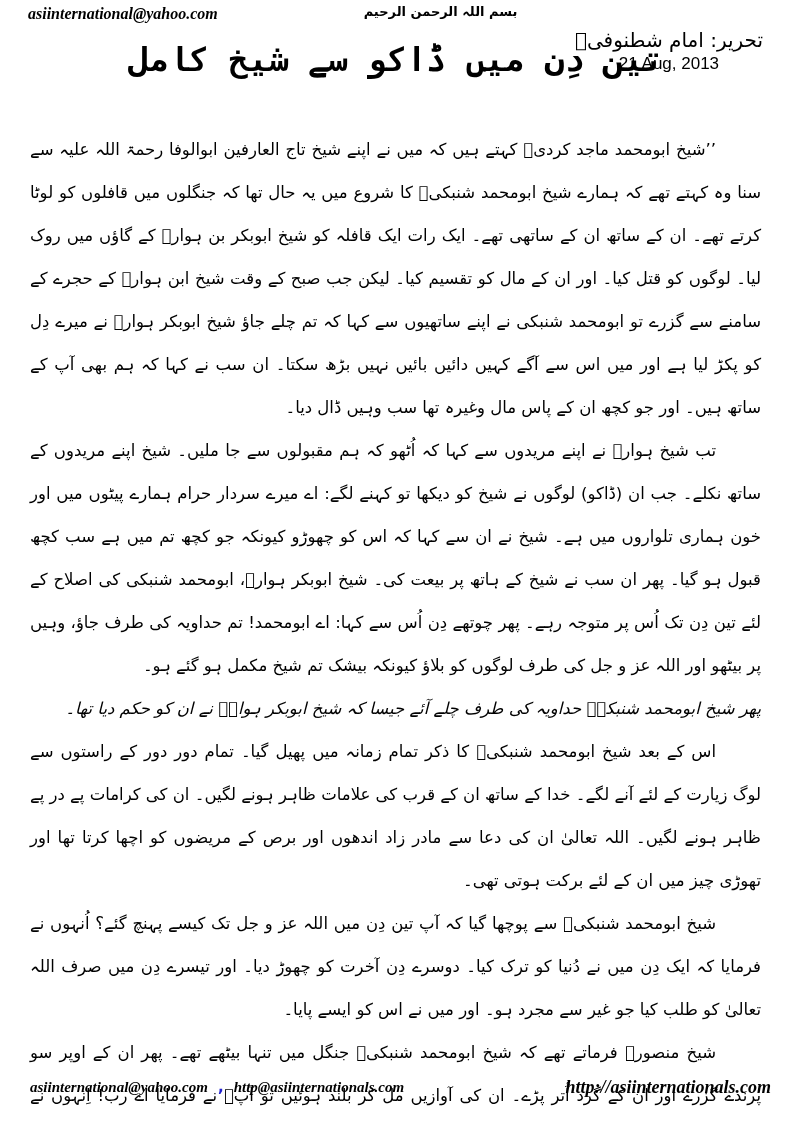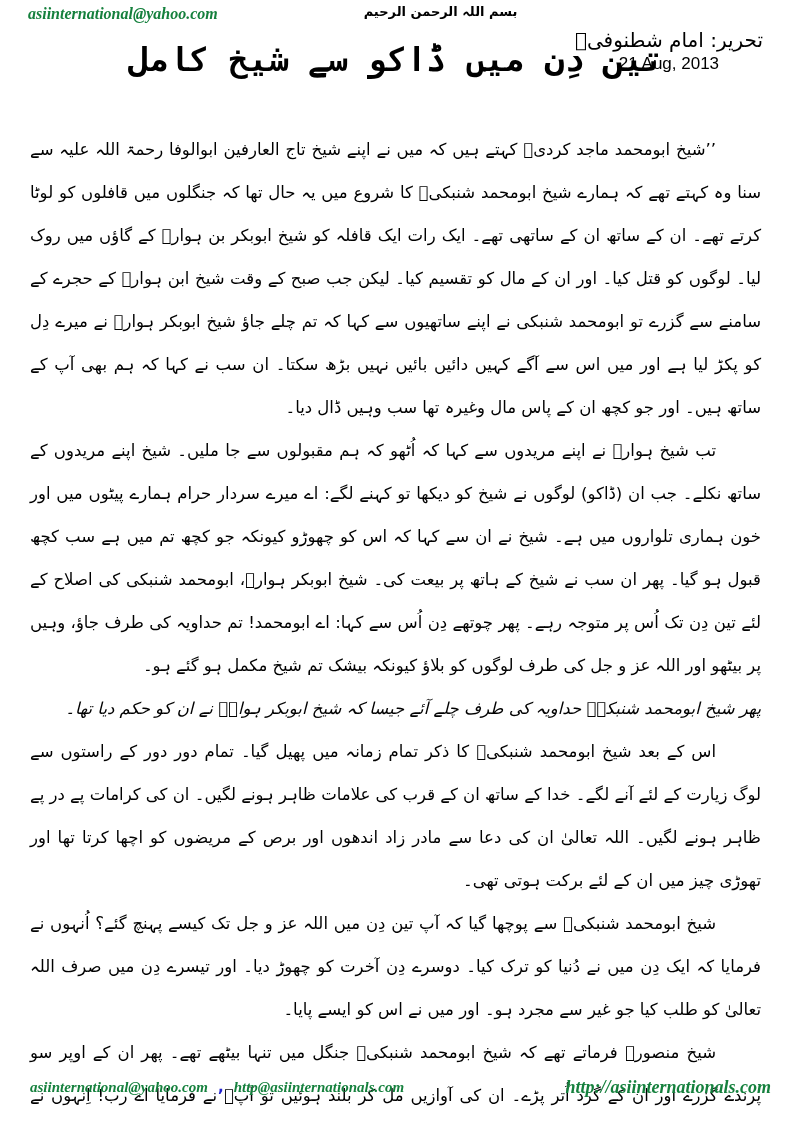--- a/index.html
+++ b/index.html
@@ -5,21 +5,21 @@
   html,body { margin:0; padding:0; background:#ffffff; }
   .page {
     position:relative;
     width:793px; height:1122px;
     background:#ffffff;
     overflow:hidden;
     font-family:"DejaVu Sans", sans-serif;
     color:#000;
   }
   .email-link {
-    color:#15803d;
+    color:#000000;
     font-family:"Liberation Serif", serif;
     font-style:italic;
     font-weight:bold;
     text-decoration:none;
   }
   .top-email { position:absolute; top:5px; left:28px; font-size:16px; }
   .bismillah {
     position:absolute; top:4px; left:0; width:100%;
     text-align:center; direction:rtl;
     font-size:13px; font-weight:bold;padding-left:44px;

